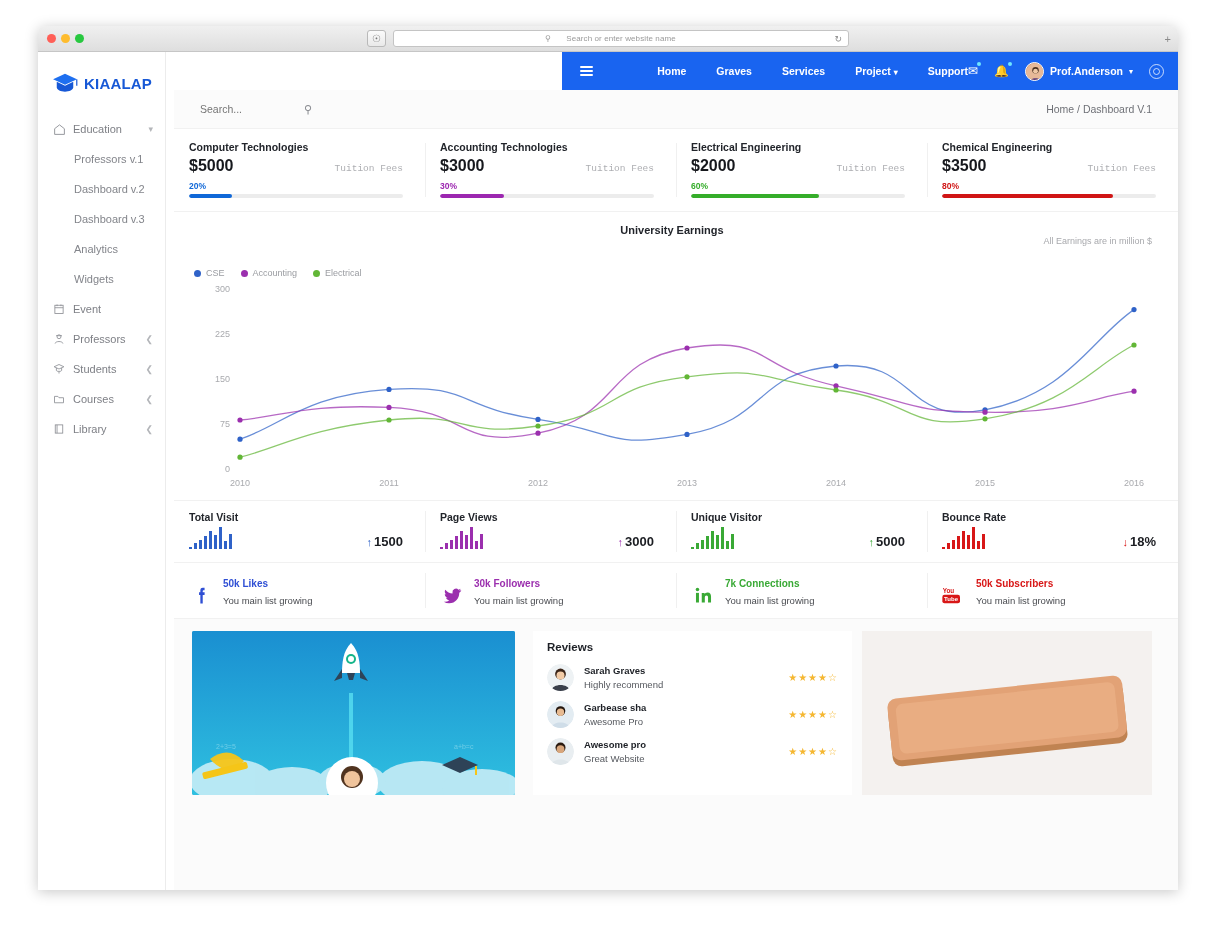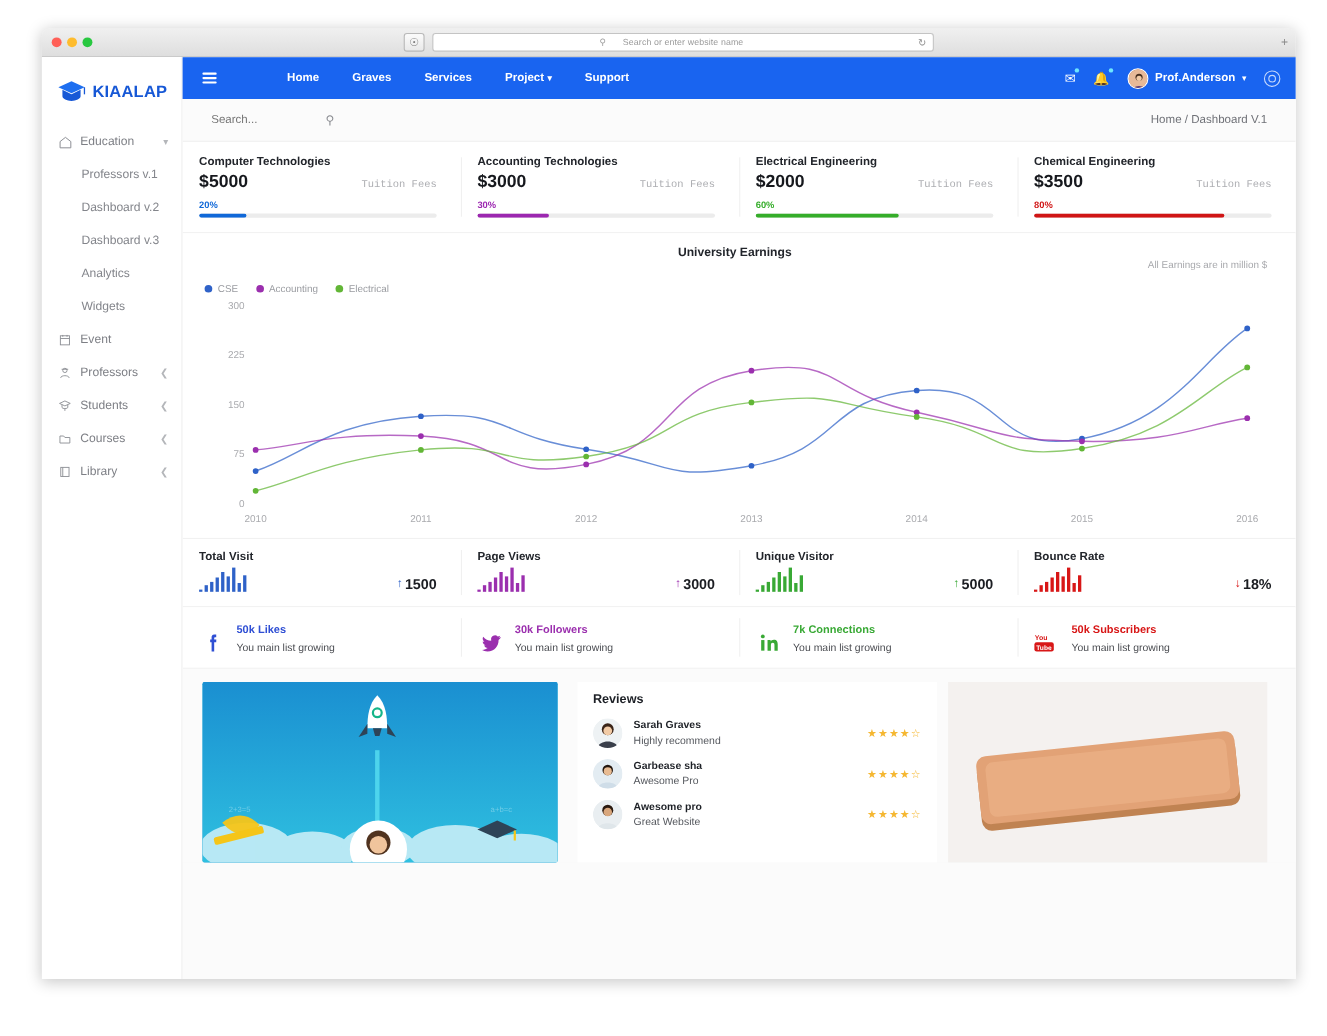--- a/index.html
+++ b/index.html
@@ -58,21 +58,21 @@
   .side-item {
     display:flex; align-items:center; height: 30px; padding: 0 12px 0 14px;
     color:#7d7f85; font-size: 11px; gap: 7px; cursor:pointer;
   }
   .side-item .ico { width: 14px; height:14px; flex:0 0 14px; display:flex; align-items:center; justify-content:center; color:#8b8d93; }
   .side-item .lbl { flex:1; }
   .side-item .chev { font-size: 9px; color:#b4b6ba; }
   .side-sub { padding-left: 36px; height: 30px; display:flex; align-items:center; font-size:11px; color:#83858b; cursor:pointer; }
 
   
-  .main { flex:1; display:flex; flex-direction:column; min-width:0; }
+  .main { flex:1; display:flex; flex-direction:column; min-width:0;align-items:flex-end; }
   .topbar {
     height: 38px; background:#1964f0; display:flex; align-items:center; padding: 0 14px 0 18px;
   }
   .hamb { display:flex; flex-direction:column; gap:2.5px; margin-right: 64px; cursor:pointer; }
   .hamb span { display:block; width:13px; height:1.6px; background:#fff; border-radius:1px; }
   .nav { display:flex; align-items:center; gap: 30px; }
   .nav a { color:#fff; font-size:10.5px; font-weight:bold; text-decoration:none; white-space:nowrap; }
   .nav .caret { font-size:8px; margin-left:3px; }
   .topright { margin-left:auto; display:flex; align-items:center; gap: 16px; }
   .tr-icon { position:relative; color:#fff; font-size: 12px; cursor:pointer; }
@@ -101,21 +101,21 @@
   .kpi .sub { margin-left:auto; font-size: 9.5px; color:#adaeb2;font-family:Liberation Mono, monospace; }
   .kpi .pct { font-size: 8.5px; font-weight:bold; margin-top: 6px; }
   .track { height: 3.5px; background:#ececec; border-radius:2px; margin-top:3px; overflow:hidden; }
   .track > i { display:block; height:100%; border-radius:2px; }
 
   
   .chartcard { background:#fff; margin: 0; padding: 12px 26px 6px 18px; border-bottom:1px solid #f1f1f1; }
   .cc-head { display:flex; align-items:center;flex-direction:column; }
   .cc-title { font-size: 11px; font-weight:bold; color:#22252b; }
   .cc-note { margin-left:auto; font-size:9px; color:#a8a9ad; }
-  .legend { display:flex; gap: 16px; margin-top: 11px; margin-left: 2px; }
+  .legend { display:flex; gap: 16px; margin-top: 22px; margin-left: 2px; }
   .legend span { display:flex; align-items:center; gap:5px; font-size: 9px; color:#9a9ca1; }
   .legend i { width: 7px; height:7px; border-radius:50%; display:block; }
   .chartarea { position:relative; height: 212px; margin-top: 4px; }
   .chartarea svg { display:block; width:100%; height:100%; }
 
   
   .sparks { background:#fff; display:flex; height: 62px; border-bottom:1px solid #f1f1f1; }
   .spark { flex:1; padding: 10px 22px 0 15px; position:relative; display:flex; flex-direction:column; }
   .spark + .spark::before { content:""; position:absolute; left:0; top:10px; bottom:10px; width:1px; background:#f0f0f0; }
   .spark .t { font-size: 10.5px; font-weight:bold; color:#22252b; }

